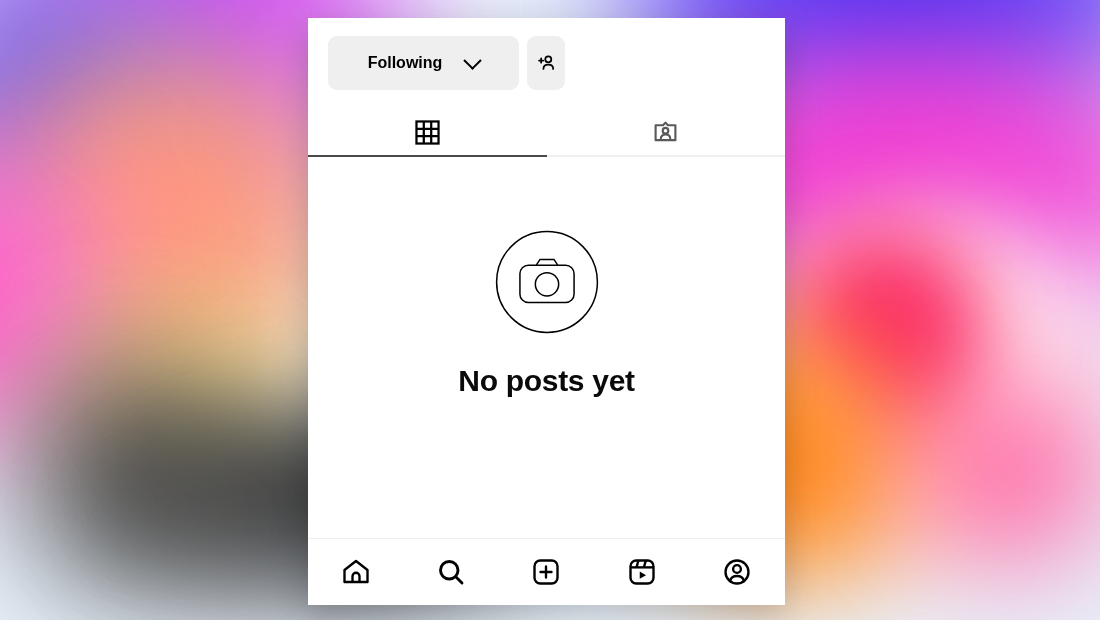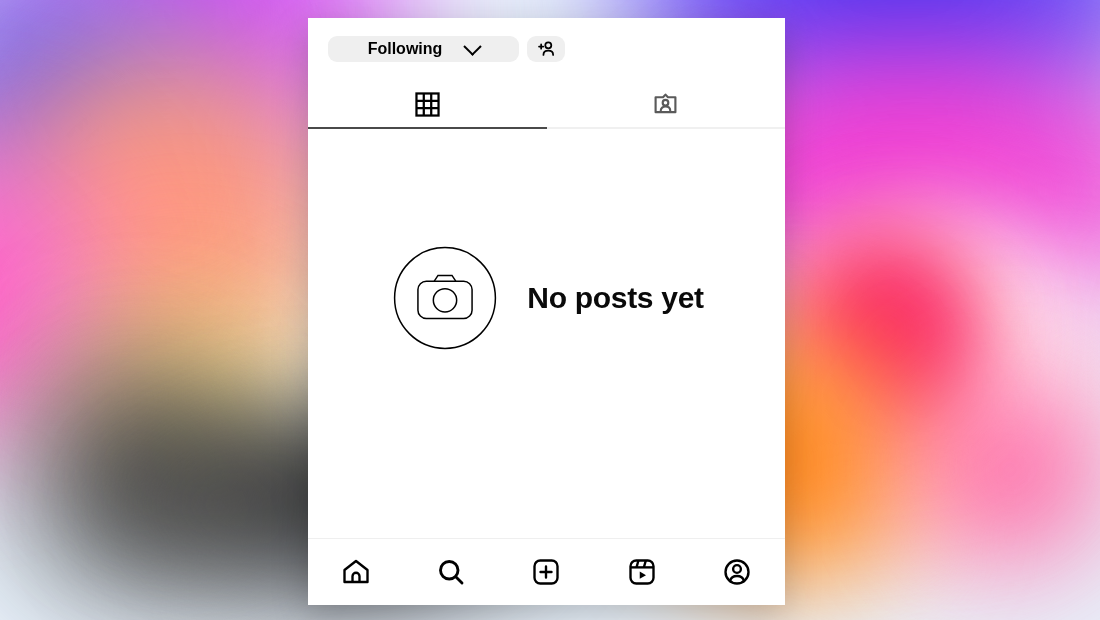--- a/index.html
+++ b/index.html
@@ -127,21 +127,21 @@
   }
 
   
   .action-row {
     display: flex;
     align-items: center;
     gap: 8px;
     padding: 18px 20px 0 20px;
   }
   .pill {
-    height: 26px;
+    height: 54px;
     background: #efefef;
     border: none;
     border-radius: 9px;
     font-family: "Liberation Sans", sans-serif;
     font-size: 16px;
     font-weight: bold;
     color: #000000;
     display: flex;
     align-items: center;
     justify-content: center;
@@ -189,21 +189,21 @@
     width: 50%;
     height: 2px;
     background: #4a4a4a;
   }
   .tab-underline.inactive { background: transparent; }
 
   
   .empty {
     flex: 1;
     display: flex;
-    flex-direction: row;
+    flex-direction: column;
     align-items: center;
     justify-content: center;
     gap: 26px;
     padding-bottom: 72px;
     background: #ffffff;
   }
   .empty-title {
     font-size: 30px;
     font-weight: bold;
     color: #0a0a0a;

